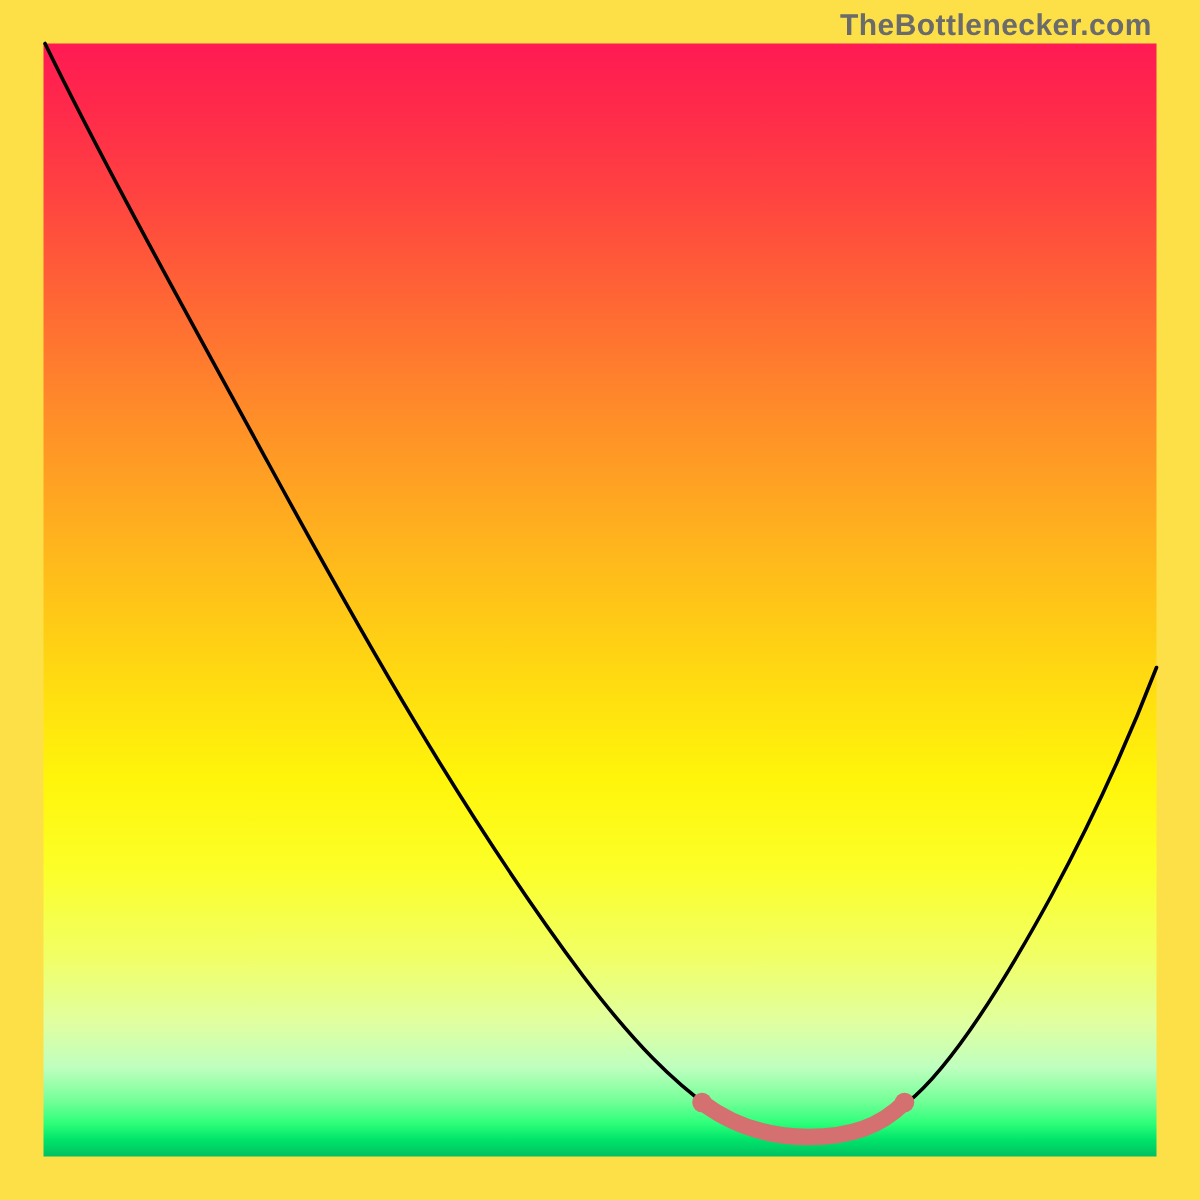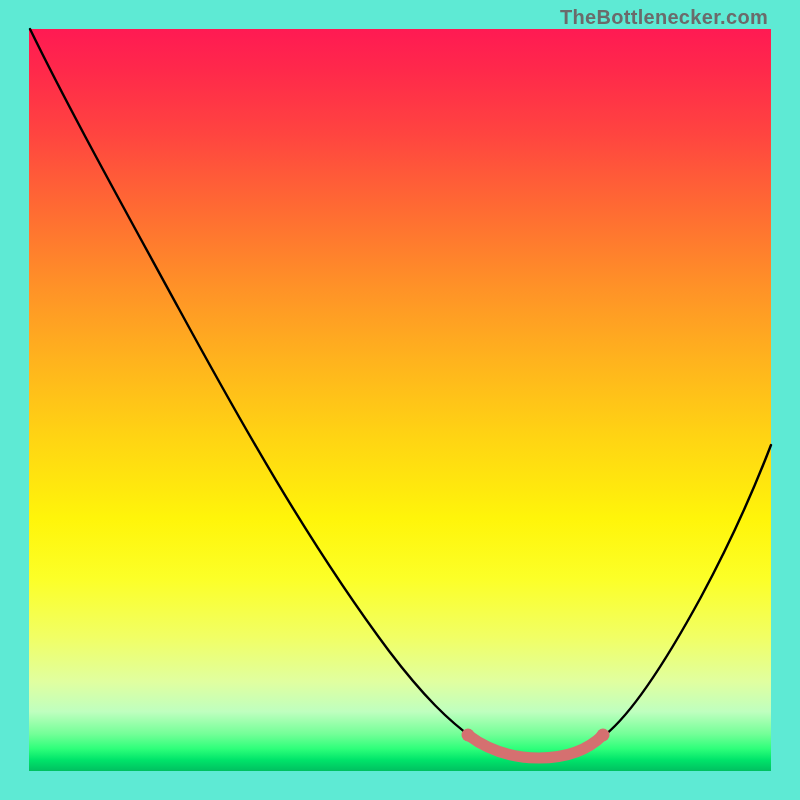--- a/index.html
+++ b/index.html
@@ -8,21 +8,21 @@
     width: 800px;
     height: 800px;
     background: #000000;
     overflow: hidden;
     font-family: Arial, Helvetica, sans-serif;
   }
   .frame {
     position: relative;
     width: 800px;
     height: 800px;
-    background: #5eead4;
+    background: #fde047;
   }
   .plot-area {
     position: absolute;
     left: 29px;
     top: 29px;
     width: 742px;
     height: 742px;
     
     background: linear-gradient(
       to bottom,

